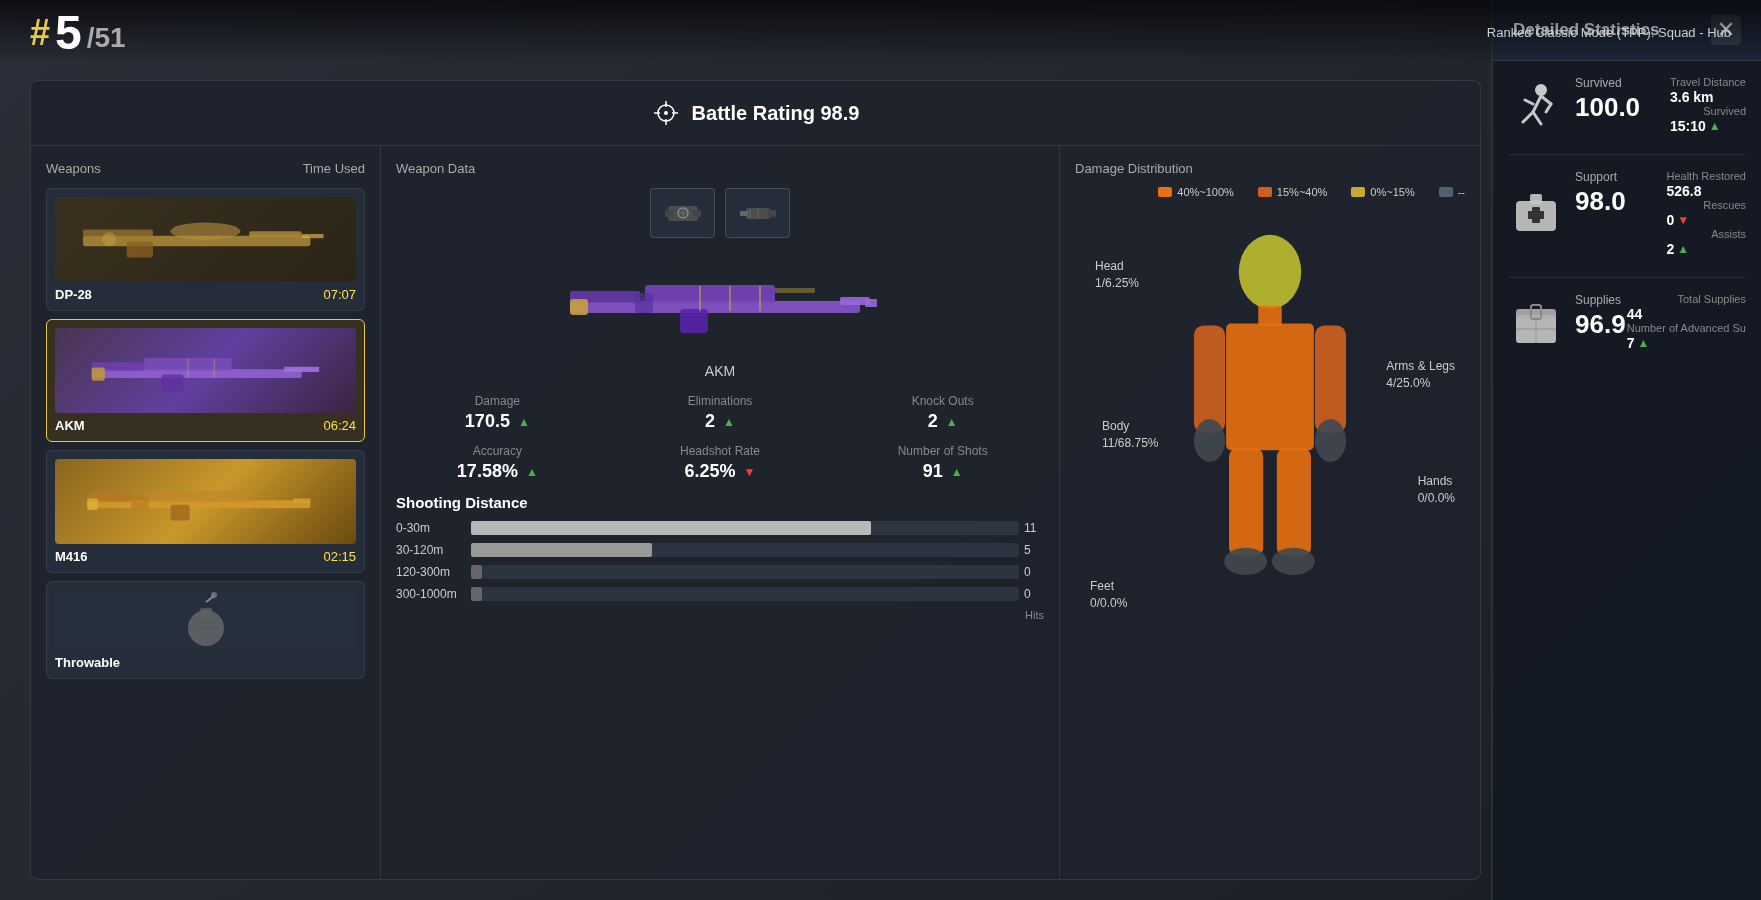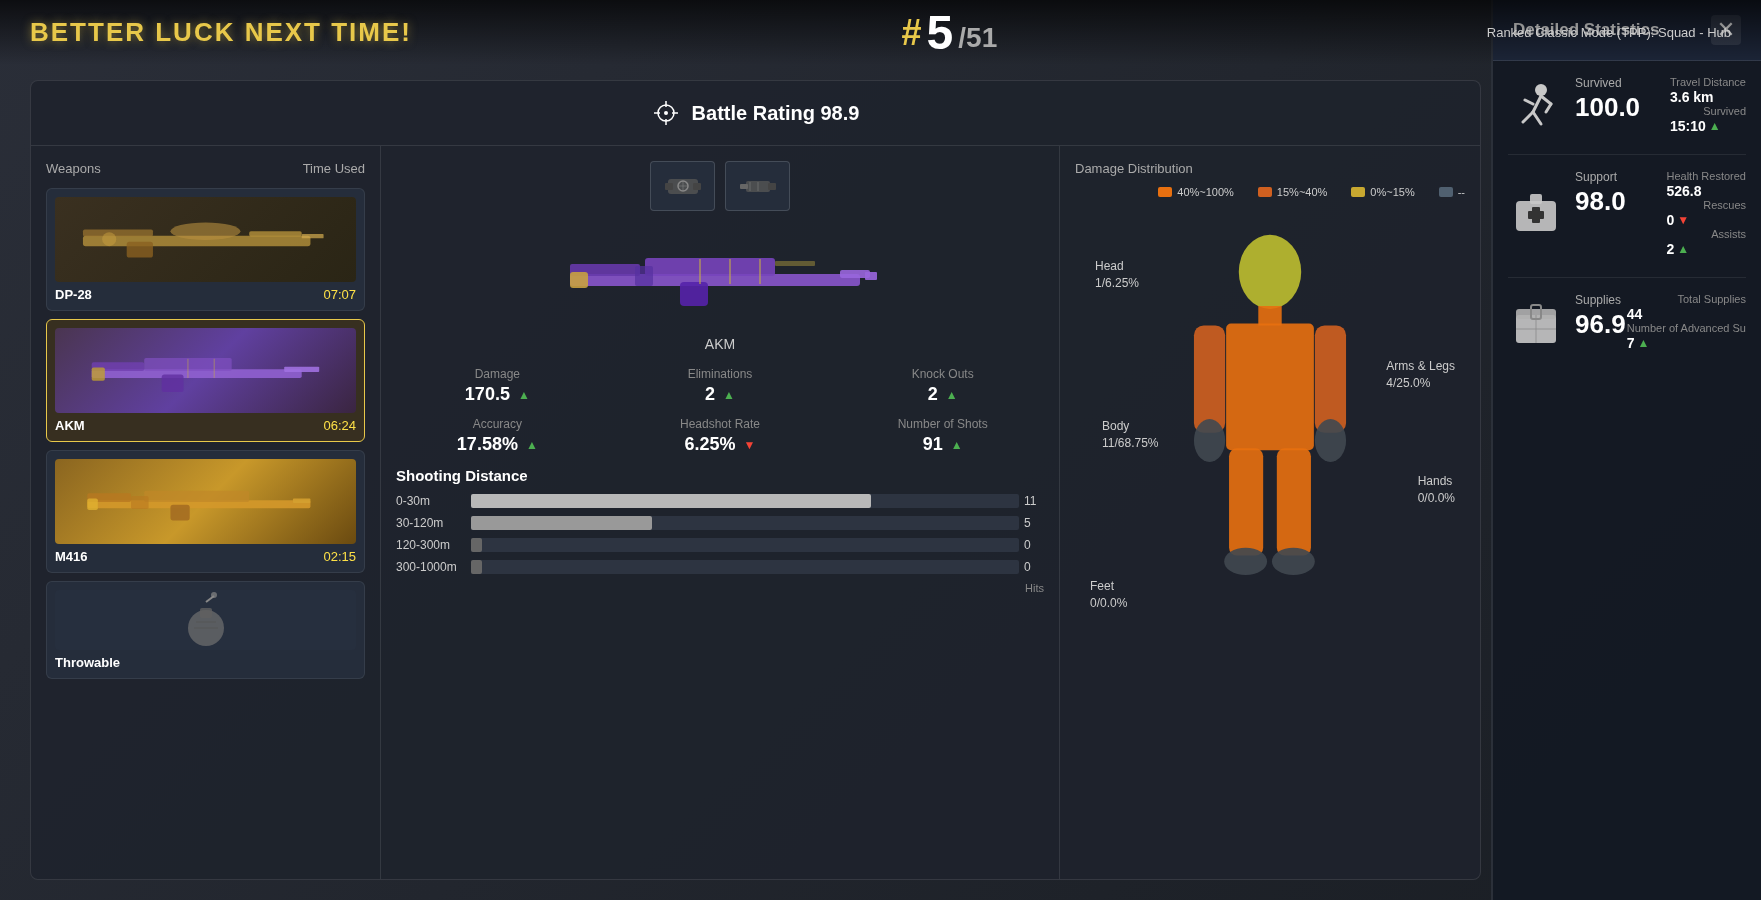--- a/index.html
+++ b/index.html
@@ -440,21 +440,20 @@
       background: rgba(255,255,255,0.08);
       margin: 5px 0 15px 0;
     }
   </style>
 </head>
 <body>
 
 <div class="bg-overlay"></div>
 
 <div class="top-bar">
-  <div class="better-luck-text">BETTER LUCK NEXT TIME!</div>
 
   <div class="rank-display">
     <span class="rank-hash">#</span>
     <span class="rank-num">5</span>
     <span class="rank-total">/51</span>
   </div>
 
   <div class="top-right-info">
     <div>Ranked Classic Mode (TPP): Squad - Hub</div>
   </div>
@@ -555,20 +554,21 @@
         </div>
         <div class="weapon-info">
           <span class="weapon-name">Throwable</span>
           <span class="weapon-time"></span>
         </div>
       </div>
 
     </div>
 
     <div class="weapon-data-panel">
+      <div class="weapon-data-title">Weapon Data</div>
 
       <div class="attachment-row">
         <div class="attachment-slot">
           <svg width="40" height="35" viewBox="0 0 40 35">
             <rect x="5" y="10" width="30" height="15" rx="3" fill="#555" opacity="0.8"></rect>
             <rect x="2" y="14" width="8" height="7" rx="1" fill="#444"></rect>
             <rect x="30" y="14" width="8" height="7" rx="1" fill="#444"></rect>
             <circle cx="20" cy="17" r="5" stroke="#888" stroke-width="1.5" fill="none"></circle>
             <line x1="20" y1="12" x2="20" y2="22" stroke="#888" stroke-width="1" opacity="0.5"></line>
             <line x1="15" y1="17" x2="25" y2="17" stroke="#888" stroke-width="1" opacity="0.5"></line>

